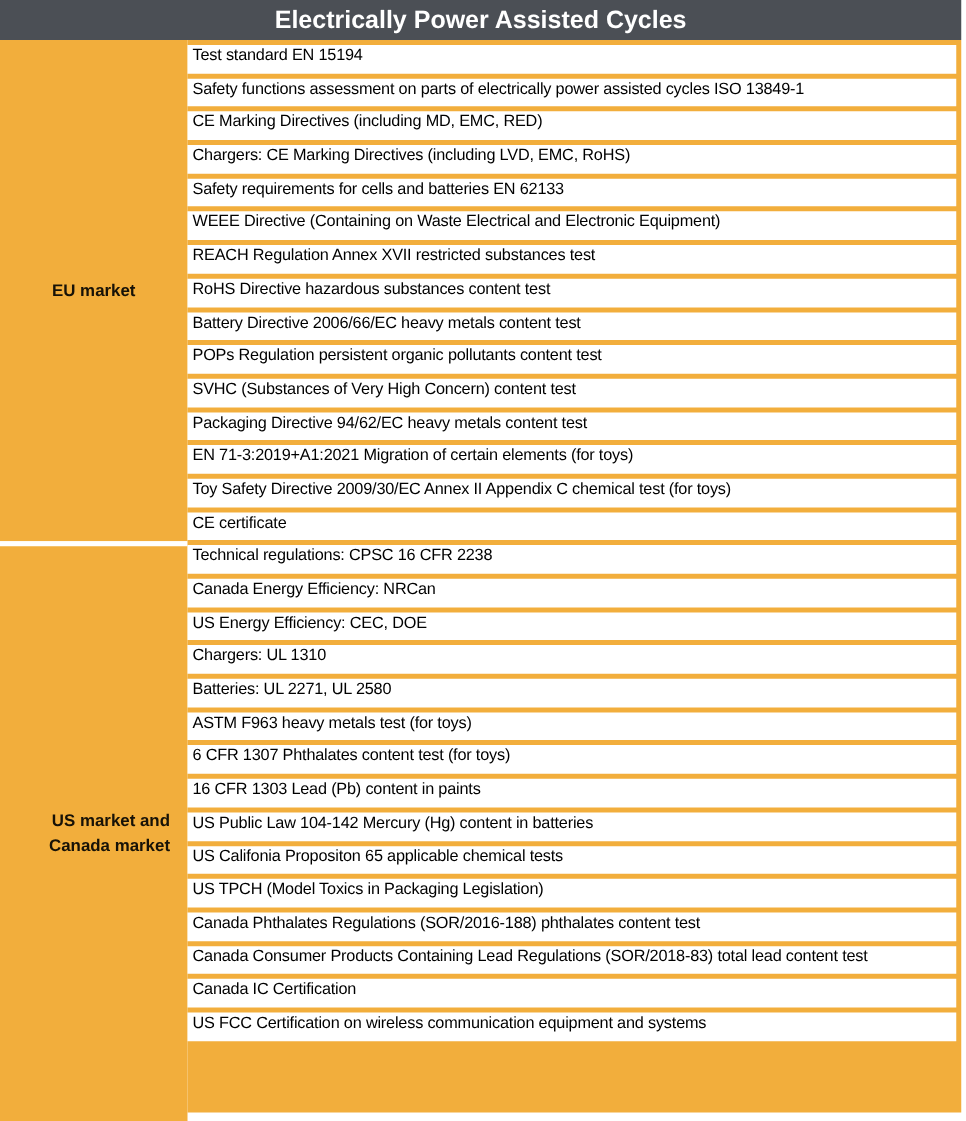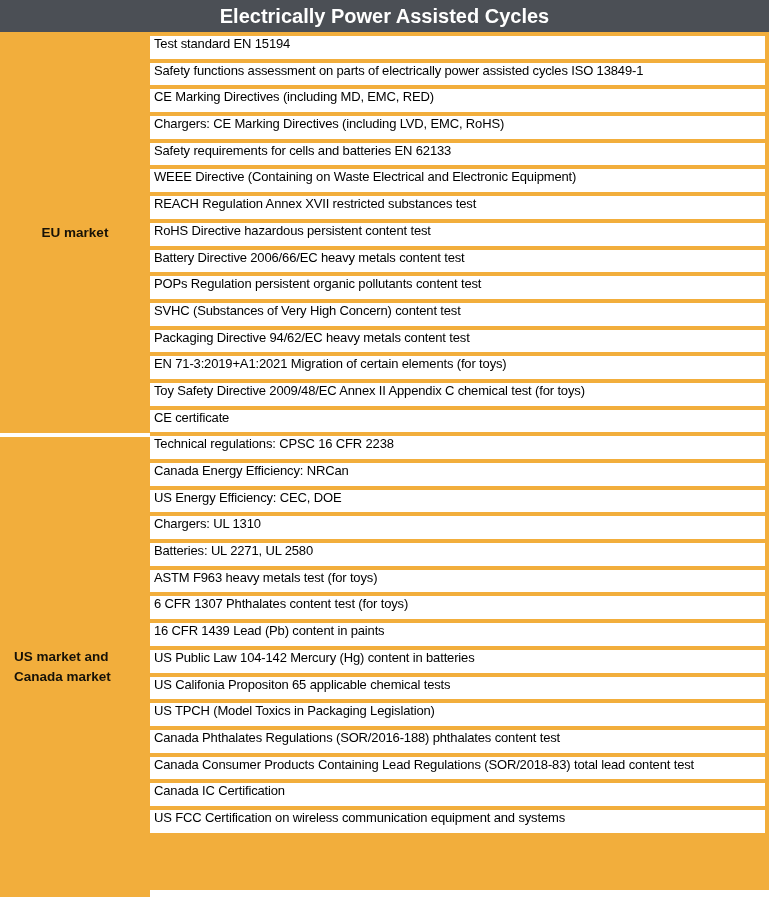--- a/index.html
+++ b/index.html
@@ -39,21 +39,21 @@
     width: 150px;
     display: flex;
     flex-direction: column;
     background: #ffffff;
   }
   .market-cell {
     background: #F2AE3C;
     display: flex;
     align-items: center;
     justify-content: center;
-    text-align: left;
+    text-align: right;
     padding: 0 14px;
     box-sizing: border-box;
   }
   .market-cell .market-label {
     color: #171207;
     font-weight: bold;
     font-size: 13.5px;
     line-height: 1.45;
   }
   .market-cell.eu { height: 401px; }
@@ -132,21 +132,21 @@
 
   <div class="table-row">
     <span class="row-label">WEEE Directive (Containing on Waste Electrical and Electronic Equipment)</span>
   </div>
 
   <div class="table-row">
     <span class="row-label">REACH Regulation Annex XVII restricted substances test</span>
   </div>
 
   <div class="table-row">
-    <span class="row-label">RoHS Directive hazardous persistent content test</span>
+    <span class="row-label">RoHS Directive hazardous substances content test</span>
   </div>
 
   <div class="table-row">
     <span class="row-label">Battery Directive 2006/66/EC heavy metals content test</span>
   </div>
 
   <div class="table-row">
     <span class="row-label">POPs Regulation persistent organic pollutants content test</span>
   </div>
 
@@ -156,21 +156,21 @@
 
   <div class="table-row">
     <span class="row-label">Packaging Directive 94/62/EC heavy metals content test</span>
   </div>
 
   <div class="table-row">
     <span class="row-label">EN 71-3:2019+A1:2021 Migration of certain elements (for toys)</span>
   </div>
 
   <div class="table-row">
-    <span class="row-label">Toy Safety Directive 2009/48/EC Annex II Appendix C chemical test (for toys)</span>
+    <span class="row-label">Toy Safety Directive 2009/30/EC Annex II Appendix C chemical test (for toys)</span>
   </div>
 
   <div class="table-row">
     <span class="row-label">CE certificate</span>
   </div>
 
   <div class="table-row">
     <span class="row-label">Technical regulations: CPSC 16 CFR 2238</span>
   </div>
 
@@ -193,21 +193,21 @@
 
   <div class="table-row">
     <span class="row-label">ASTM F963 heavy metals test (for toys)</span>
   </div>
 
   <div class="table-row">
     <span class="row-label">6 CFR 1307 Phthalates content test (for toys)</span>
   </div>
 
   <div class="table-row">
-    <span class="row-label">16 CFR 1439 Lead (Pb) content in paints</span>
+    <span class="row-label">16 CFR 1303 Lead (Pb) content in paints</span>
   </div>
 
   <div class="table-row">
     <span class="row-label">US Public Law 104-142 Mercury (Hg) content in batteries</span>
   </div>
 
   <div class="table-row">
     <span class="row-label">US Califonia Propositon 65 applicable chemical tests</span>
   </div>
 

